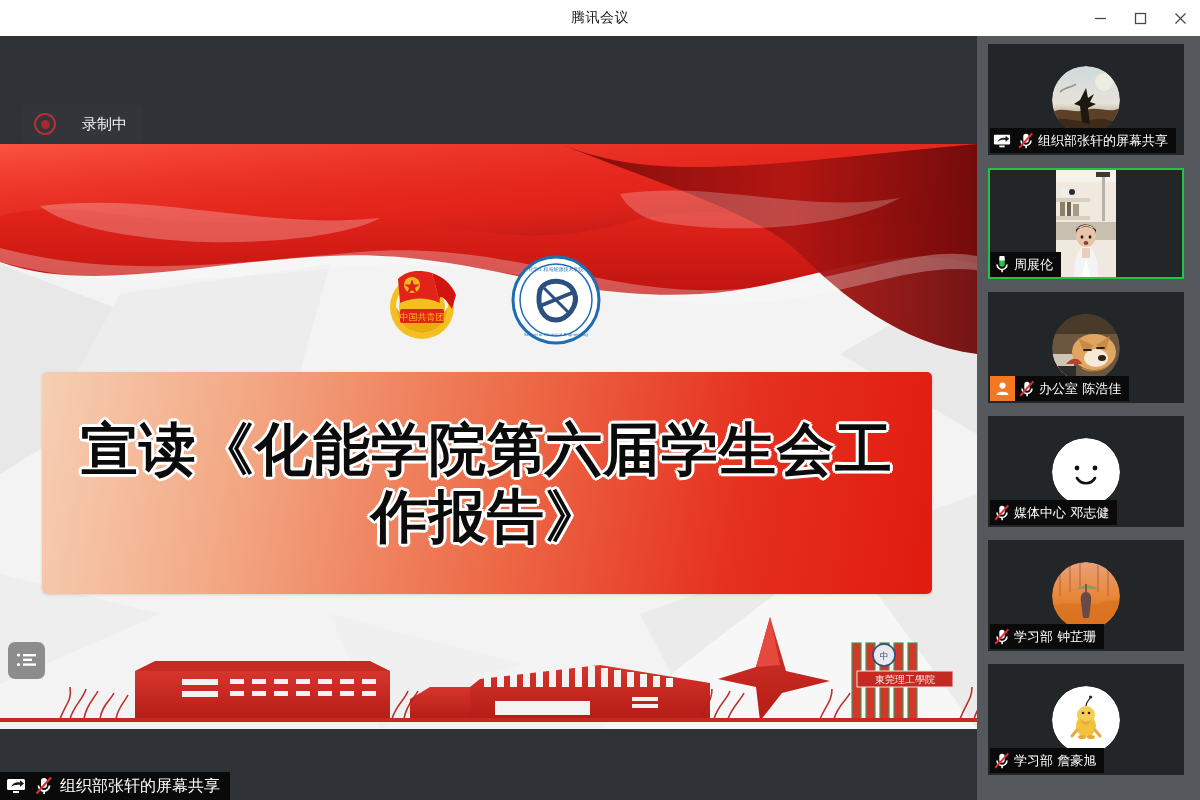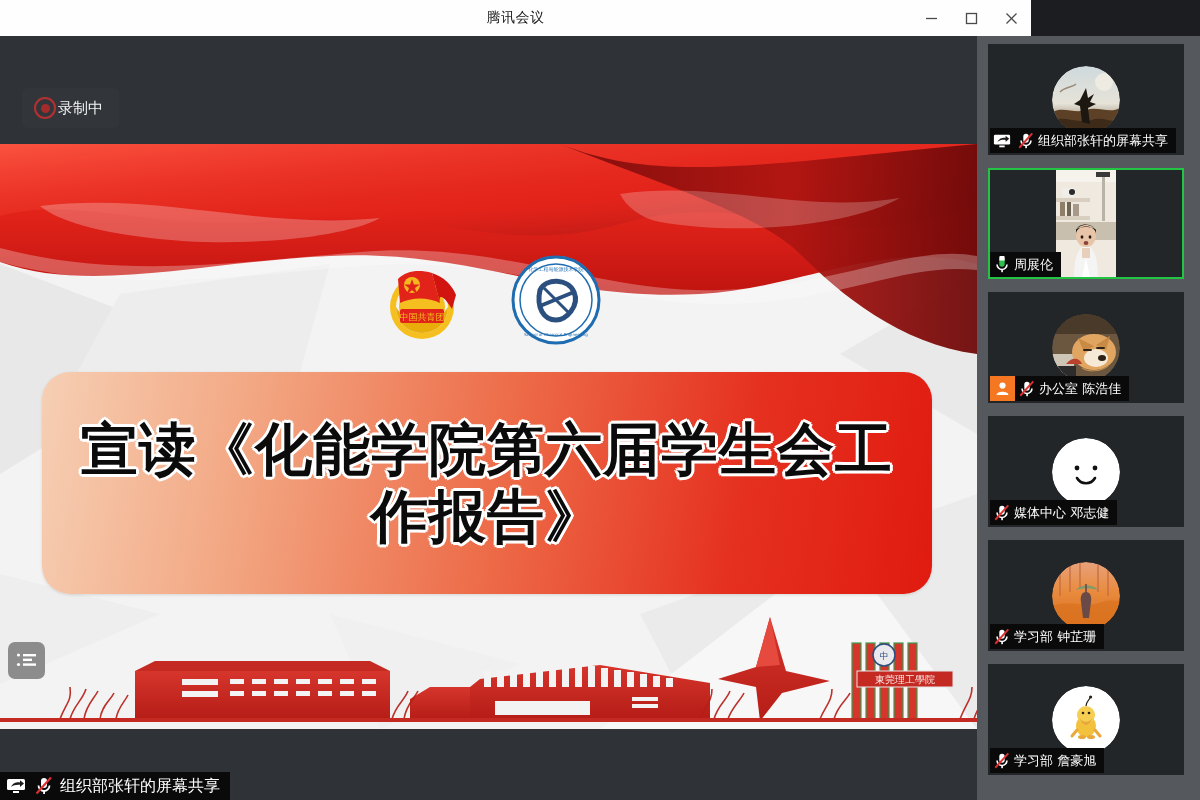--- a/index.html
+++ b/index.html
@@ -11,21 +11,21 @@
   }
   #app {
     position: relative;
     width: 1200px; height: 800px;
     background: #1b1d20;
   }
 
   
   .titlebar {
     position: absolute; left: 0; top: 0;
-    width: 1031px; height: 36px;
+    width: 1200px; height: 36px;
     background: #fefefe;
     border-bottom: 1px solid #d9d9d9;
     display: flex; align-items: center; justify-content: center;
   }
   .titlebar-title {
     font-size: 14px; color: #1c1c1c;
     letter-spacing: .5px;
   }
   .win-controls {
     position: absolute; right: 0; top: 0;
@@ -45,25 +45,25 @@
     width: 977px; height: 764px;
     background: #2f3338;
     overflow: hidden;
   }
   .stage-top {
     position: absolute; left: 0; top: 0;
     width: 977px; height: 108px;
     background: #2f3338;
   }
   .rec-badge {
-    position: absolute; left: 22px; top: 52px;
+    position: absolute; left: 22px; top: 68px;
     height: 40px; padding: 0 16px 0 12px;
     background: #32363b;
     border-radius: 6px;
-    display: flex; align-items: center; gap: 2px;
+    display: flex; align-items: center; gap: 26px;
   }
   .rec-dot {
     width: 18px; height: 18px; border-radius: 50%;
     border: 2px solid #b53030;
     display: flex; align-items: center; justify-content: center;
   }
   .rec-dot i {
     width: 9px; height: 9px; border-radius: 50%;
     background: #a32b2b; display:block;
   }
@@ -90,21 +90,21 @@
     display: flex; justify-content: center; align-items: center; gap: 38px;
   }
   .logo-youth { width: 96px; height: 82px; }
   .logo-college { width: 92px; height: 92px; }
 
   
   .title-plate {
     position: absolute;
     left: 42px; top: 228px;
     width: 890px; height: 222px;
-    border-radius: 28px;
+    border-radius: 5px;
     background: linear-gradient(100deg, #f6cfb4 0%, #f3a985 22%, #ed6a47 52%, #e5301f 78%, #e01b10 100%);
     display: flex; align-items: center; justify-content: center;
     box-shadow: 0 1px 3px rgba(0,0,0,.12);
   }
   .title-text {
     font-family: "DejaVu Sans", "Liberation Sans", sans-serif;
     font-weight: bold;
     font-size: 57px;
     line-height: 1.18;
     color: #0b0b0b;

